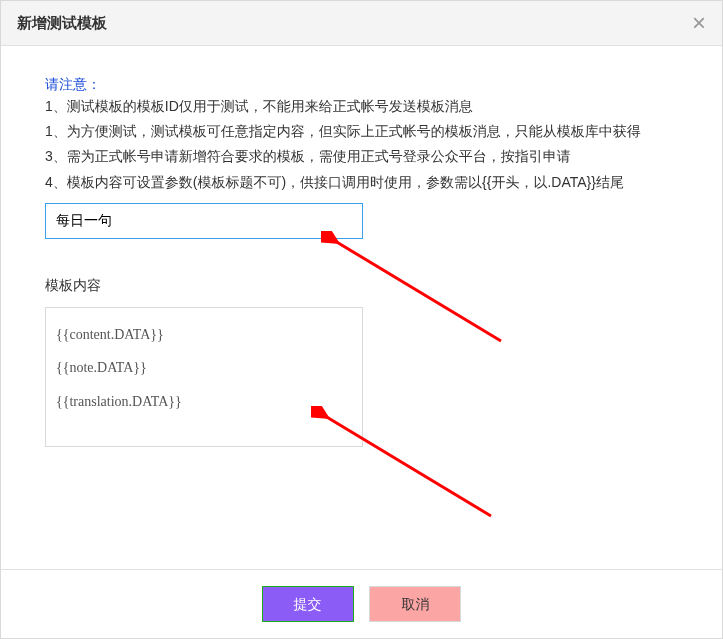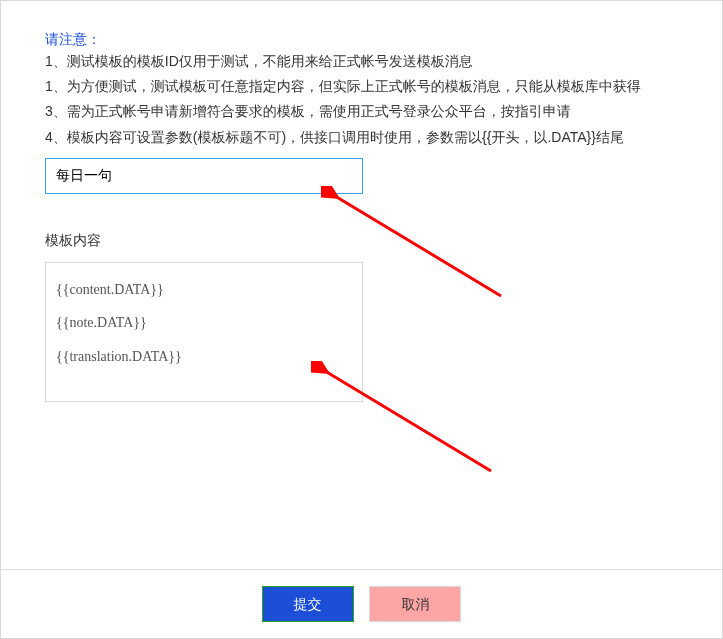--- a/index.html
+++ b/index.html
@@ -102,33 +102,37 @@
       font-size: 14px;
       text-align: center;
       border: 1px solid #d9d9d9;
       background: #fca5a5;
       color: #333;
       cursor: pointer;
       margin: 0 6px;
       font-family: inherit;
     }
     .btn-primary {
-      background: #1d4ed8;
+      background: #8b5cf6;
       border-color: #1aad19;
       color: #fff;
     }
     .arrow {
       position: absolute;
       pointer-events: none;
     }
   </style>
 </head>
 <body>
 
 <div class="dialog">
+  <div class="dialog-header">
+    <div class="dialog-title">新增测试模板</div>
+    <button class="close-btn">×</button>
+  </div>
 
   <div class="dialog-body">
     <div class="notice-title">请注意：</div>
     <ul class="notice-list">
       <li>1、测试模板的模板ID仅用于测试，不能用来给正式帐号发送模板消息</li>
       <li>1、为方便测试，测试模板可任意指定内容，但实际上正式帐号的模板消息，只能从模板库中获得</li>
       <li>3、需为正式帐号申请新增符合要求的模板，需使用正式号登录公众平台，按指引申请</li>
       <li>4、模板内容可设置参数(模板标题不可)，供接口调用时使用，参数需以{{开头，以.DATA}}结尾</li>
     </ul>
 

